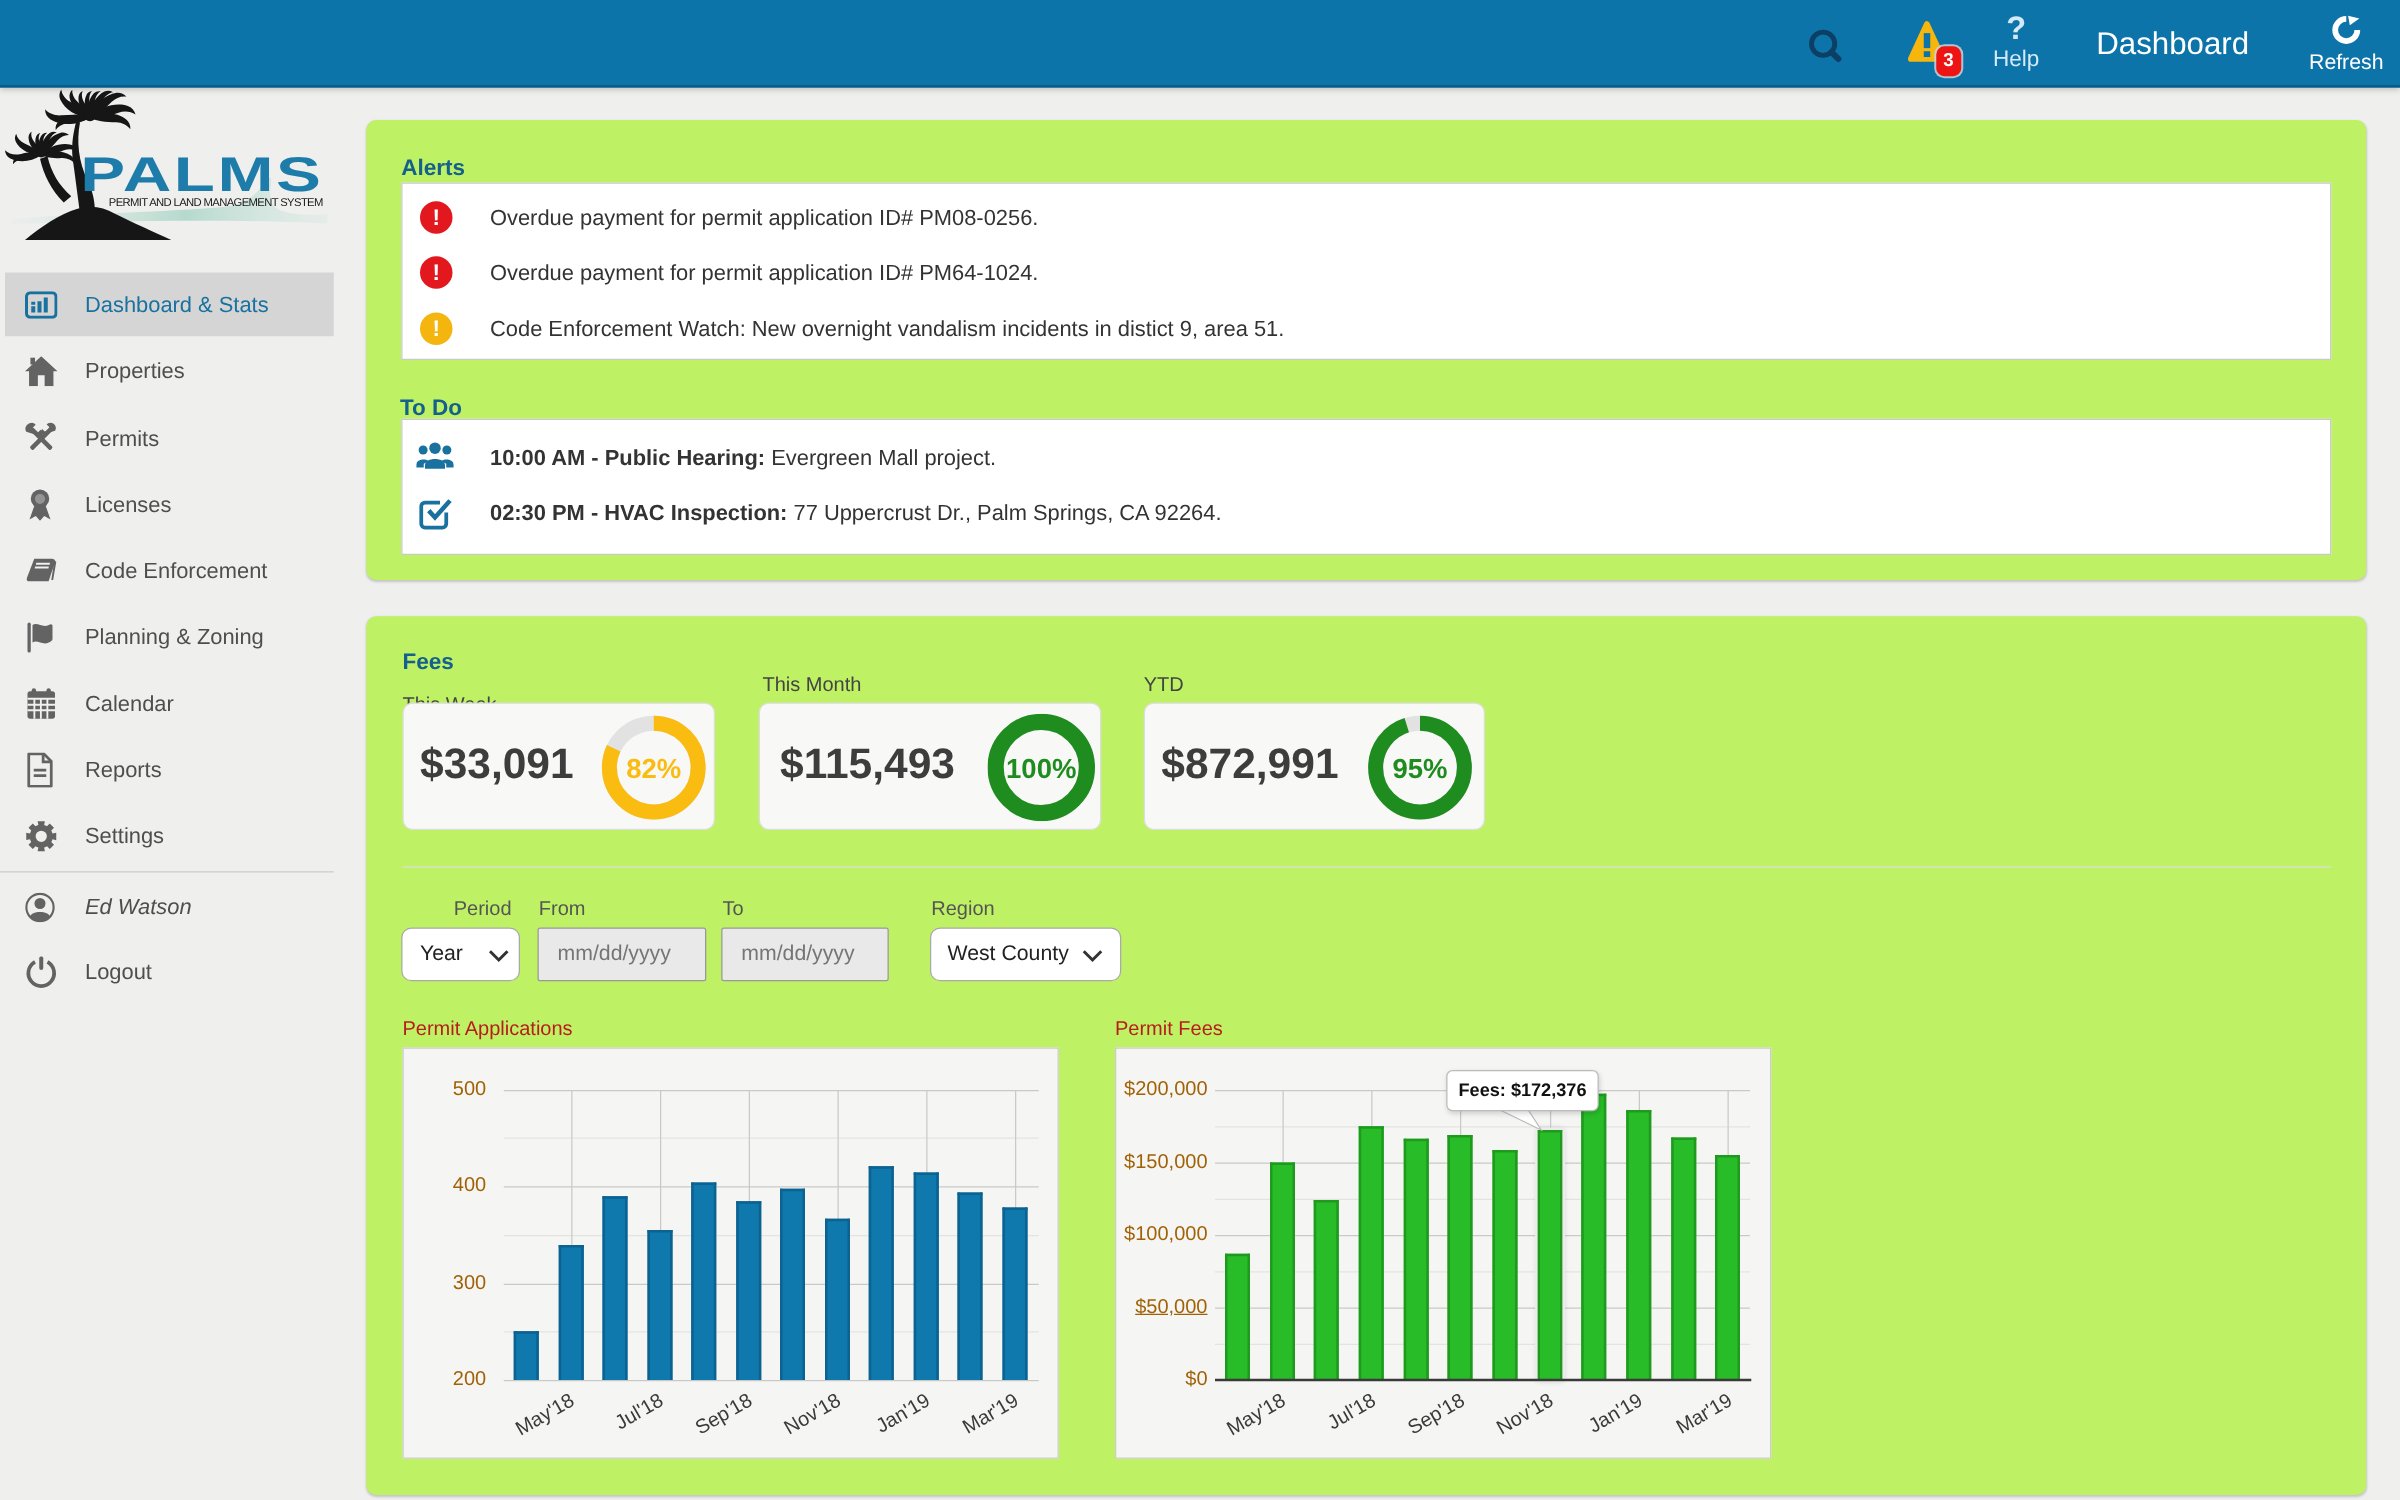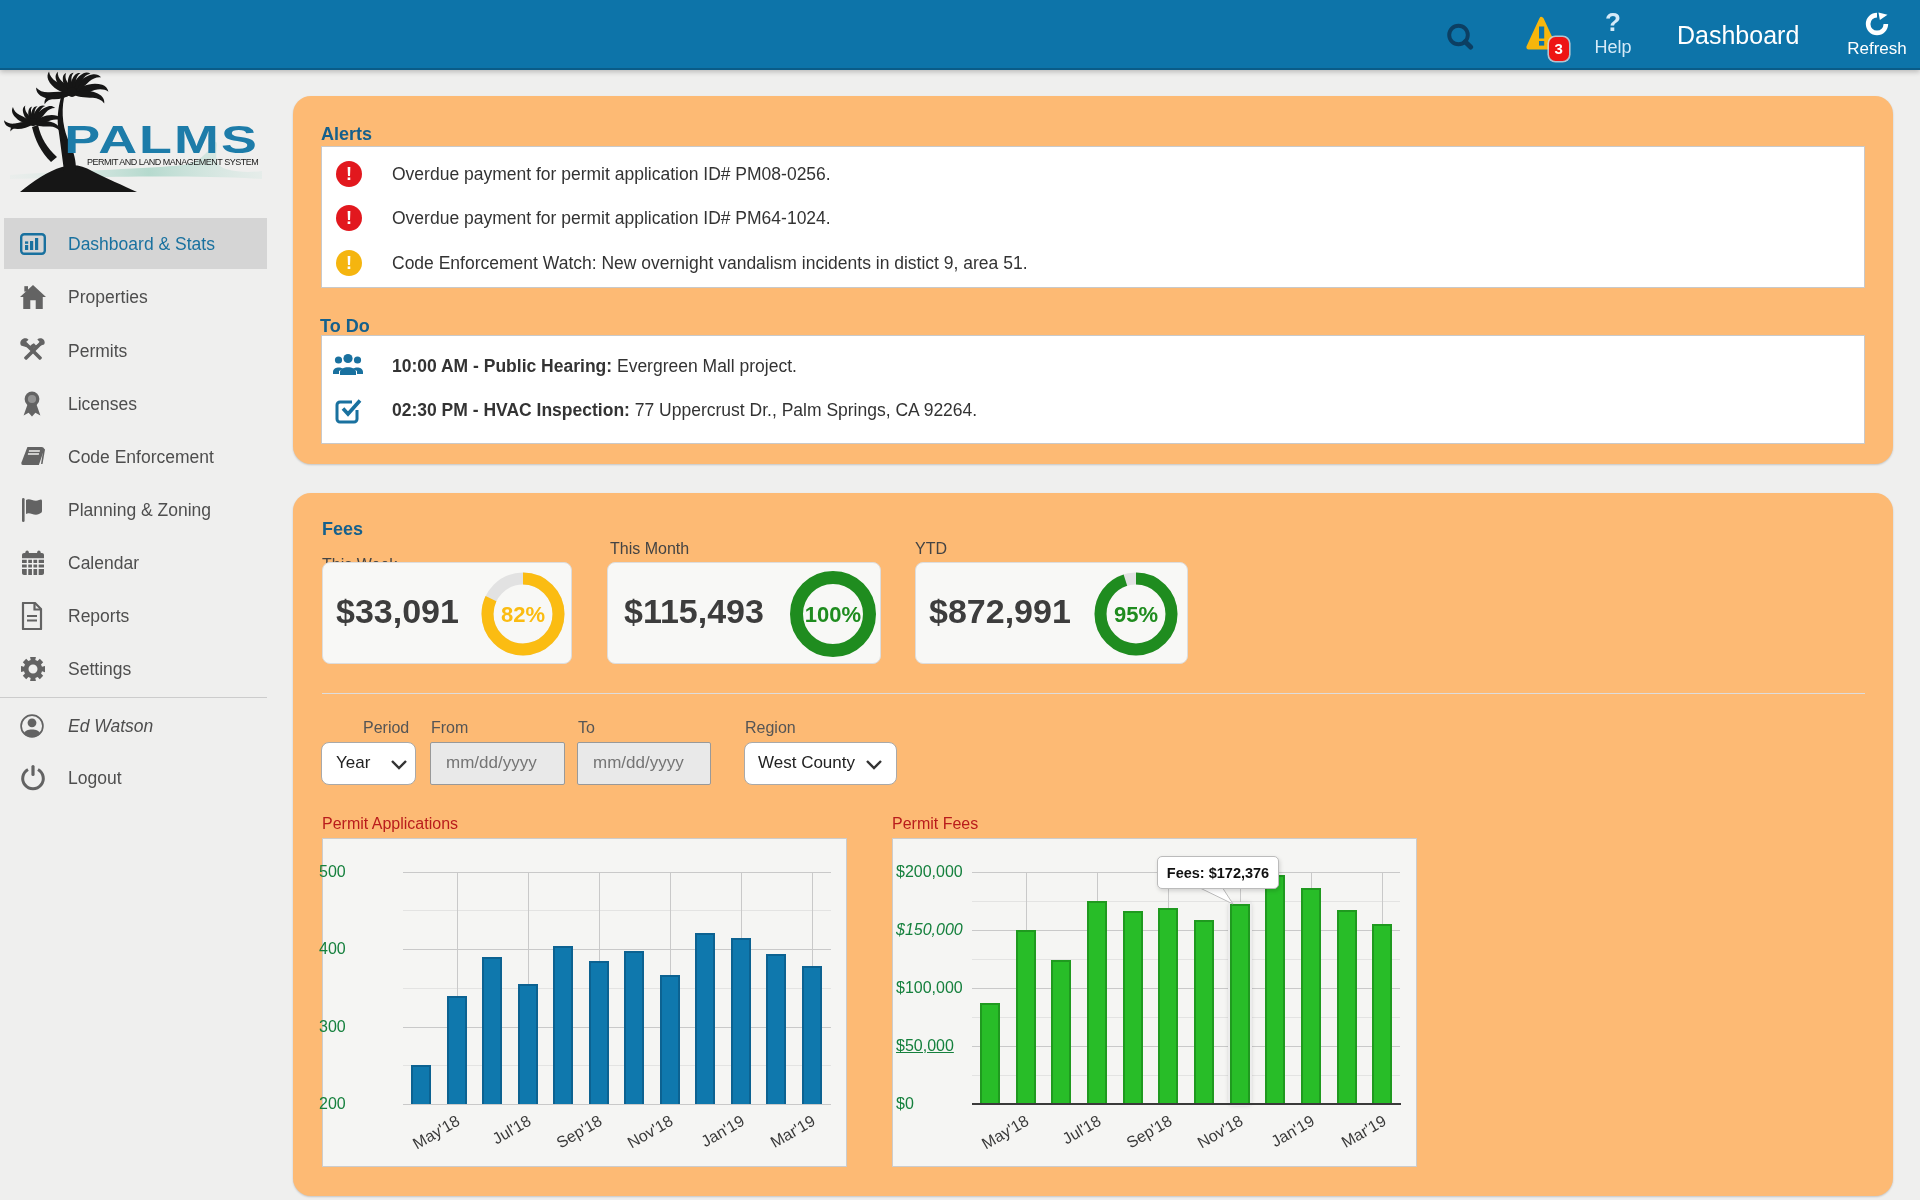--- a/index.html
+++ b/index.html
@@ -23,21 +23,21 @@
   
   #logo { position:absolute; left:0px; top:68px; }
   .mitem { position:absolute; left:0; width:267px; height:53px; }
   .mitem .ic { position:absolute; left:20px; top:50%; transform:translateY(-50%); }
   .mitem .tx { position:absolute; left:68px; top:50%; transform:translateY(-50%); font-size:17.5px; color:#4e4e4e; white-space:nowrap; }
   #active-item { position:absolute; left:4px; top:218px; width:263px; height:51px; background:#d5d5d5; }
   .mitem.act .tx { color:#19719f; }
   #sep { position:absolute; left:0; top:697px; width:267px; height:1px; background:#ccc; }
 
   
-  .card { position:absolute; left:293px; width:1600px; background:#fdba74; border-radius:18px; box-shadow:0 1px 2px rgba(0,0,0,0.18); }
+  .card { position:absolute; left:293px; width:1600px; background:#bef264; border-radius:8px; box-shadow:0 1px 2px rgba(0,0,0,0.18); }
   #card1 { top:96px; height:368px; }
   #card2 { top:493px; height:703px; }
   .h-blue { font-size:18px; font-weight:bold; color:#15608c; }
   .ibox { position:absolute; border:1px solid #c9c9c9; background:#fff; }
 
   .cic { position:absolute; left:14px; }
   .atx { position:absolute; left:70px; font-size:17.5px; color:#333; white-space:nowrap; }
   .circ { width:26px; height:26px; border-radius:50%; color:#fff; font-weight:bold; font-size:18px; text-align:center; line-height:26px; }
 
   
@@ -47,21 +47,21 @@
 
   
   .flab { position:absolute; top:719px; font-size:16px; color:#555; }
   .fsel { position:absolute; top:742px; height:43px; background:#fff; border:1px solid #a9a9a9; border-radius:8px; font-size:17px; color:#222; }
   .finp { position:absolute; top:742px; height:43px; background:#e9e9e9; border:1px solid #999; border-radius:2px; font-size:17px; color:#757575; }
 
   .charttitle { position:absolute; top:815px; font-size:16px; color:#b91c1c; }
   .chartbox { position:absolute; top:838px; height:329px; background:#f5f5f3; border:1px solid #ccc; }
   .gl { position:absolute; background:#c9c9c9; }
   .glf { position:absolute; background:#e3e3e2; }
-  .ylab { position:absolute; font-size:16px; color:#15803d; width:70px; }
+  .ylab { position:absolute; font-size:16px; color:#a16207; text-align:right; width:70px; }
   .xlab { position:absolute; font-size:16px; color:#3a3a3a; transform:rotate(-30deg); transform-origin:100% 0; white-space:nowrap; }
   .bar-b { position:absolute; width:20px; background:#0f78ad; border:2px solid #0c6291; border-bottom:none; }
   .bar-g { position:absolute; width:20px; background:#28bd28; border:2px solid #1f9a1f; border-bottom:none; }
 
   #tooltip { position:absolute; left:1157px; top:856px; width:122px; height:33px; background:#fff; border:1px solid #bbb; border-radius:5px; box-shadow:1px 2px 4px rgba(0,0,0,0.15); font-size:14.5px; font-weight:bold; color:#111; text-align:center; line-height:32px; z-index:5; }
 </style>
 </head>
 <body>
 
 <div id="topbar">
@@ -399,21 +399,21 @@
 <div class="gl" style="left:972px;top:871.5px;width:428px;height:1px;"></div>
 <div class="gl" style="left:1025.5px;top:871.5px;width:1px;height:232.5px;"></div>
 <div class="gl" style="left:1096.8px;top:871.5px;width:1px;height:232.5px;"></div>
 <div class="gl" style="left:1168.2px;top:871.5px;width:1px;height:232.5px;"></div>
 <div class="gl" style="left:1239.5px;top:871.5px;width:1px;height:232.5px;"></div>
 <div class="gl" style="left:1310.8px;top:871.5px;width:1px;height:232.5px;"></div>
 <div class="gl" style="left:1382.2px;top:871.5px;width:1px;height:232.5px;"></div>
 <div class="ylab" style="left:896px;top:1095.0px;">$0</div>
 <div class="ylab" style="left:896px;top:1036.9px;text-decoration:underline;">$50,000</div>
 <div class="ylab" style="left:896px;top:978.8px;">$100,000</div>
-<div class="ylab" style="left:896px;top:920.6px;font-style:italic;">$150,000</div>
+<div class="ylab" style="left:896px;top:920.6px;">$150,000</div>
 <div class="ylab" style="left:896px;top:862.5px;">$200,000</div>
 <div class="bar-g" style="left:979.8px;top:1002.9px;height:101.1px;"></div>
 <div class="bar-g" style="left:1015.5px;top:929.6px;height:174.4px;"></div>
 <div class="bar-g" style="left:1051.1px;top:959.9px;height:144.1px;"></div>
 <div class="bar-g" style="left:1086.8px;top:900.6px;height:203.4px;"></div>
 <div class="bar-g" style="left:1122.5px;top:911.0px;height:193.0px;"></div>
 <div class="bar-g" style="left:1158.2px;top:907.5px;height:196.5px;"></div>
 <div class="bar-g" style="left:1193.8px;top:920.3px;height:183.7px;"></div>
 <div class="bar-g" style="left:1229.5px;top:903.6px;height:200.4px;outline:2px solid #ececec;box-shadow:0 0 5px rgba(0,0,0,0.3);"></div>
 <div class="bar-g" style="left:1265.2px;top:875.0px;height:229.0px;"></div>

